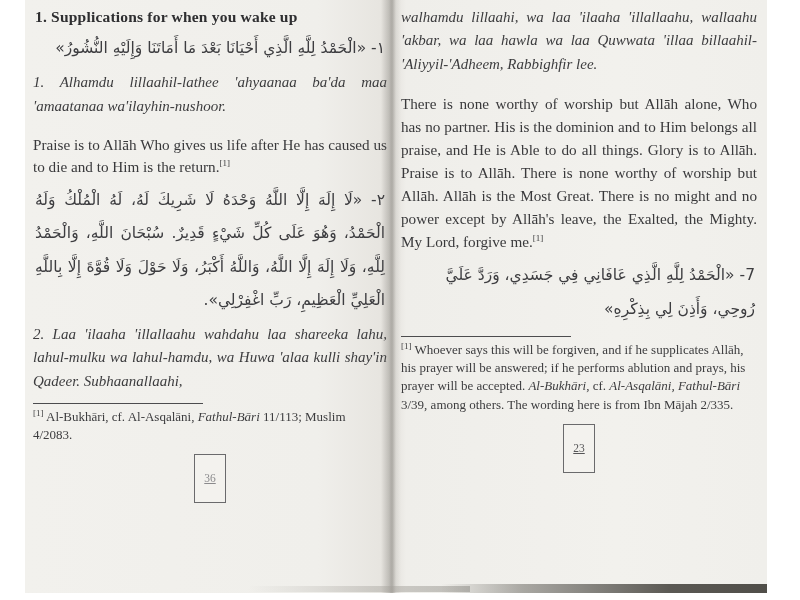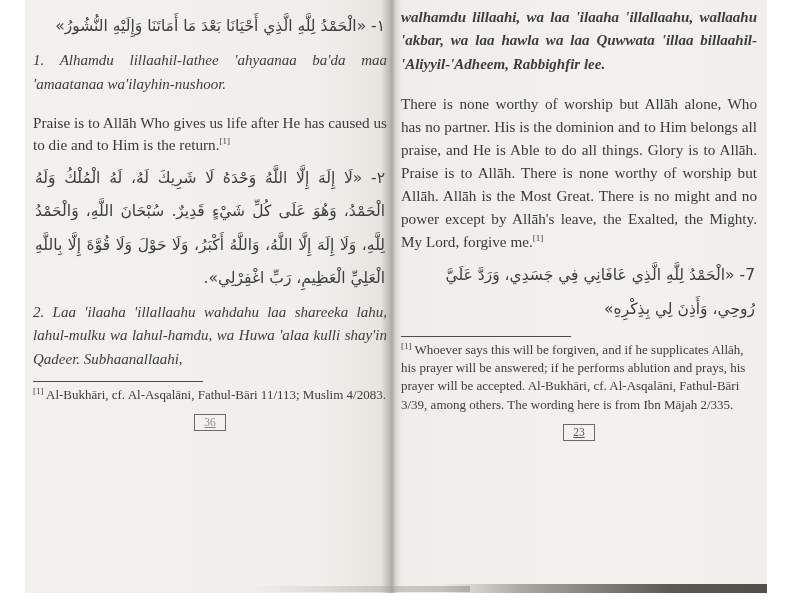--- a/index.html
+++ b/index.html
@@ -46,36 +46,37 @@
     font-style:italic;font-size:15px;line-height:1.55;margin:6px 0 8px 0;color:#3c3c3e;
     text-align:justify;
   }
   .trans{
     font-size:15.2px;line-height:1.45;margin:16px 0 6px 0;color:#39393b;text-align:justify;
   }
   .page-right .trans{line-height:1.52;}
   sup.fnref{font-size:9px;vertical-align:super;line-height:0;}
   .fn-sep{border-top:1.3px solid #4c4c4e;width:170px;margin:10px 0 4px 0;}
   .footnote{font-size:13px;line-height:1.4;margin:2px 0 4px 0;color:#3c3c3e;}
-  .footnote .it{}
+  .footnote .it{font-style:italic;}
   .pagenum-box{
-    display:inline-block;border:1px solid #6a6a6c;padding:0 9px;margin-top:6px;
+    display:inline-block;border:1px solid #6a6a6c;padding:16px 9px;margin-top:6px;
     font-size:11.5px;color:#555557;background:#f3f2ee;line-height:15px;text-decoration:underline;
   }
   .pagenum-row{text-align:center;}
   .pagenum-row.blurry .pagenum-box{color:#8a8a8c;filter:blur(0.4px);}
-  .page-right .translit{margin-top:2px;font-weight:bold;}
+  .page-right .translit{margin-top:2px;}
 </style>
 </head>
 <body>
 
 <div class="scene">
   <div class="book">
 
     <div class="page page-left">
+      <h1 class="heading">1. Supplications for when you wake up</h1>
 
       <p class="arabic short-last" dir="rtl">١- «الْحَمْدُ لِلَّهِ الَّذِي أَحْيَانَا بَعْدَ مَا أَمَاتَنَا وَإِلَيْهِ النُّشُورُ»</p>
 
       <p class="translit">1. Alhamdu lillaahil-lathee 'ahyaanaa ba'da maa 'amaatanaa wa'ilayhin-nushoor.</p>
 
       <p class="trans"><span>Praise is to Allāh Who gives us life after He has caused us to die and to Him is the return.</span><sup class="fnref">[1]</sup></p>
 
       <p class="arabic" dir="rtl">٢- «لَا إِلَهَ إِلَّا اللَّهُ وَحْدَهُ لَا شَرِيكَ لَهُ، لَهُ الْمُلْكُ وَلَهُ الْحَمْدُ، وَهُوَ عَلَى كُلِّ شَيْءٍ قَدِيرٌ. سُبْحَانَ اللَّهِ، وَالْحَمْدُ لِلَّهِ، وَلَا إِلَهَ إِلَّا اللَّهُ، وَاللَّهُ أَكْبَرُ، وَلَا حَوْلَ وَلَا قُوَّةَ إِلَّا بِاللَّهِ الْعَلِيِّ الْعَظِيمِ، رَبِّ اغْفِرْلِي».</p>
 
       <p class="translit">2. Laa 'ilaaha 'illallaahu wahdahu laa shareeka lahu, lahul-mulku wa lahul-hamdu, wa Huwa 'alaa kulli shay'in Qadeer. Subhaanallaahi,</p>

